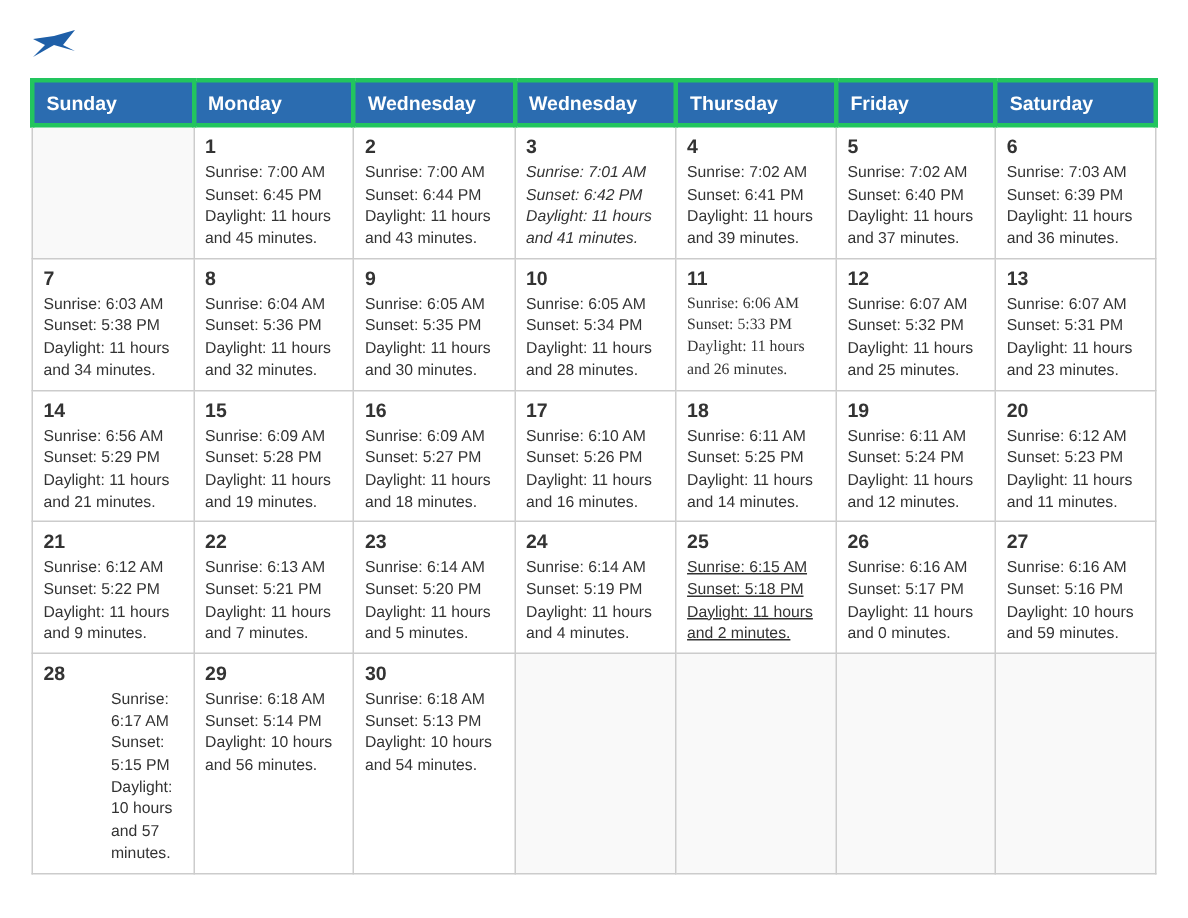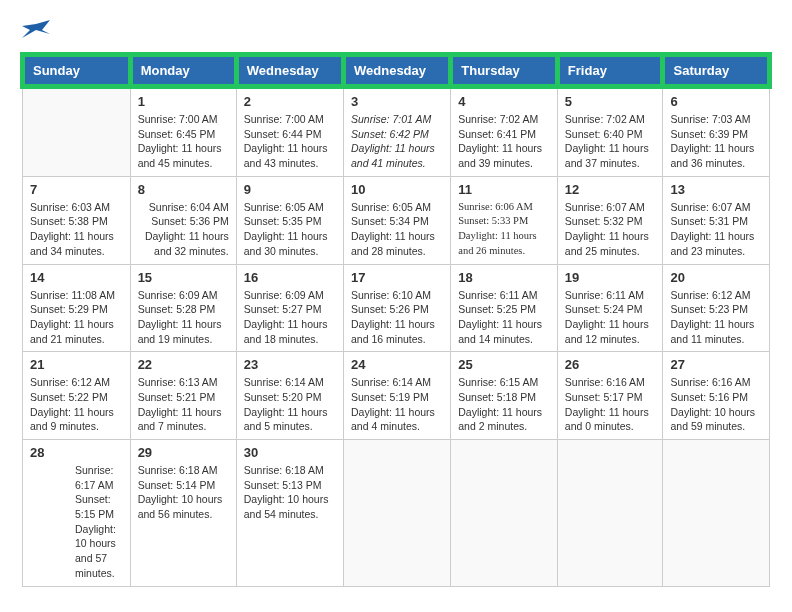--- a/index.html
+++ b/index.html
@@ -47,21 +47,21 @@
       width: 100%;
       border-collapse: collapse;
     }
     .calendar th {
       background-color: #2b6cb0;
       color: white;
       text-align: left;
       padding: 6px 8px;
       font-size: 13px;
       font-weight: bold;
-      border: 5px solid #22c55e;
+      border: 3px solid #22c55e;
     }
     .calendar td {
       border: 1px solid #ccc;
       vertical-align: top;
       padding: 5px 7px;
       width: 108px;
       min-height: 80px;
     }
     .day-number {
       font-size: 13px;
@@ -161,21 +161,21 @@
       <tr>
         <td>
           <span class="day-number">7</span>
           <div class="day-info" style="white-space: pre-line;">Sunrise: 6:03 AM
 Sunset: 5:38 PM
 Daylight: 11 hours
 and 34 minutes.</div>
         </td>
         <td>
           <span class="day-number">8</span>
-          <div class="day-info" style="white-space: pre-line; text-align: right;">Sunrise: 6:04 AM
+          <div class="day-info" style="white-space: pre-line;">Sunrise: 6:04 AM
 Sunset: 5:36 PM
 Daylight: 11 hours
 and 32 minutes.</div>
         </td>
         <td>
           <span class="day-number">9</span>
           <div class="day-info" style="white-space: pre-line;">Sunrise: 6:05 AM
 Sunset: 5:35 PM
 Daylight: 11 hours
 and 30 minutes.</div>
@@ -205,21 +205,21 @@
           <span class="day-number">13</span>
           <div class="day-info" style="white-space: pre-line;">Sunrise: 6:07 AM
 Sunset: 5:31 PM
 Daylight: 11 hours
 and 23 minutes.</div>
         </td>
       </tr>
       <tr>
         <td>
           <span class="day-number">14</span>
-          <div class="day-info" style="white-space: pre-line;">Sunrise: 11:08 AM
+          <div class="day-info" style="white-space: pre-line;">Sunrise: 6:56 AM
 Sunset: 5:29 PM
 Daylight: 11 hours
 and 21 minutes.</div>
         </td>
         <td>
           <span class="day-number">15</span>
           <div class="day-info" style="white-space: pre-line;">Sunrise: 6:09 AM
 Sunset: 5:28 PM
 Daylight: 11 hours
 and 19 minutes.</div>
@@ -284,21 +284,21 @@
         </td>
         <td>
           <span class="day-number">24</span>
           <div class="day-info" style="white-space: pre-line;">Sunrise: 6:14 AM
 Sunset: 5:19 PM
 Daylight: 11 hours
 and 4 minutes.</div>
         </td>
         <td>
           <span class="day-number">25</span>
-          <div class="day-info" style="white-space: pre-line;">Sunrise: 6:15 AM
+          <div class="day-info" style="white-space: pre-line; text-decoration: underline;">Sunrise: 6:15 AM
 Sunset: 5:18 PM
 Daylight: 11 hours
 and 2 minutes.</div>
         </td>
         <td>
           <span class="day-number">26</span>
           <div class="day-info" style="white-space: pre-line;">Sunrise: 6:16 AM
 Sunset: 5:17 PM
 Daylight: 11 hours
 and 0 minutes.</div>

